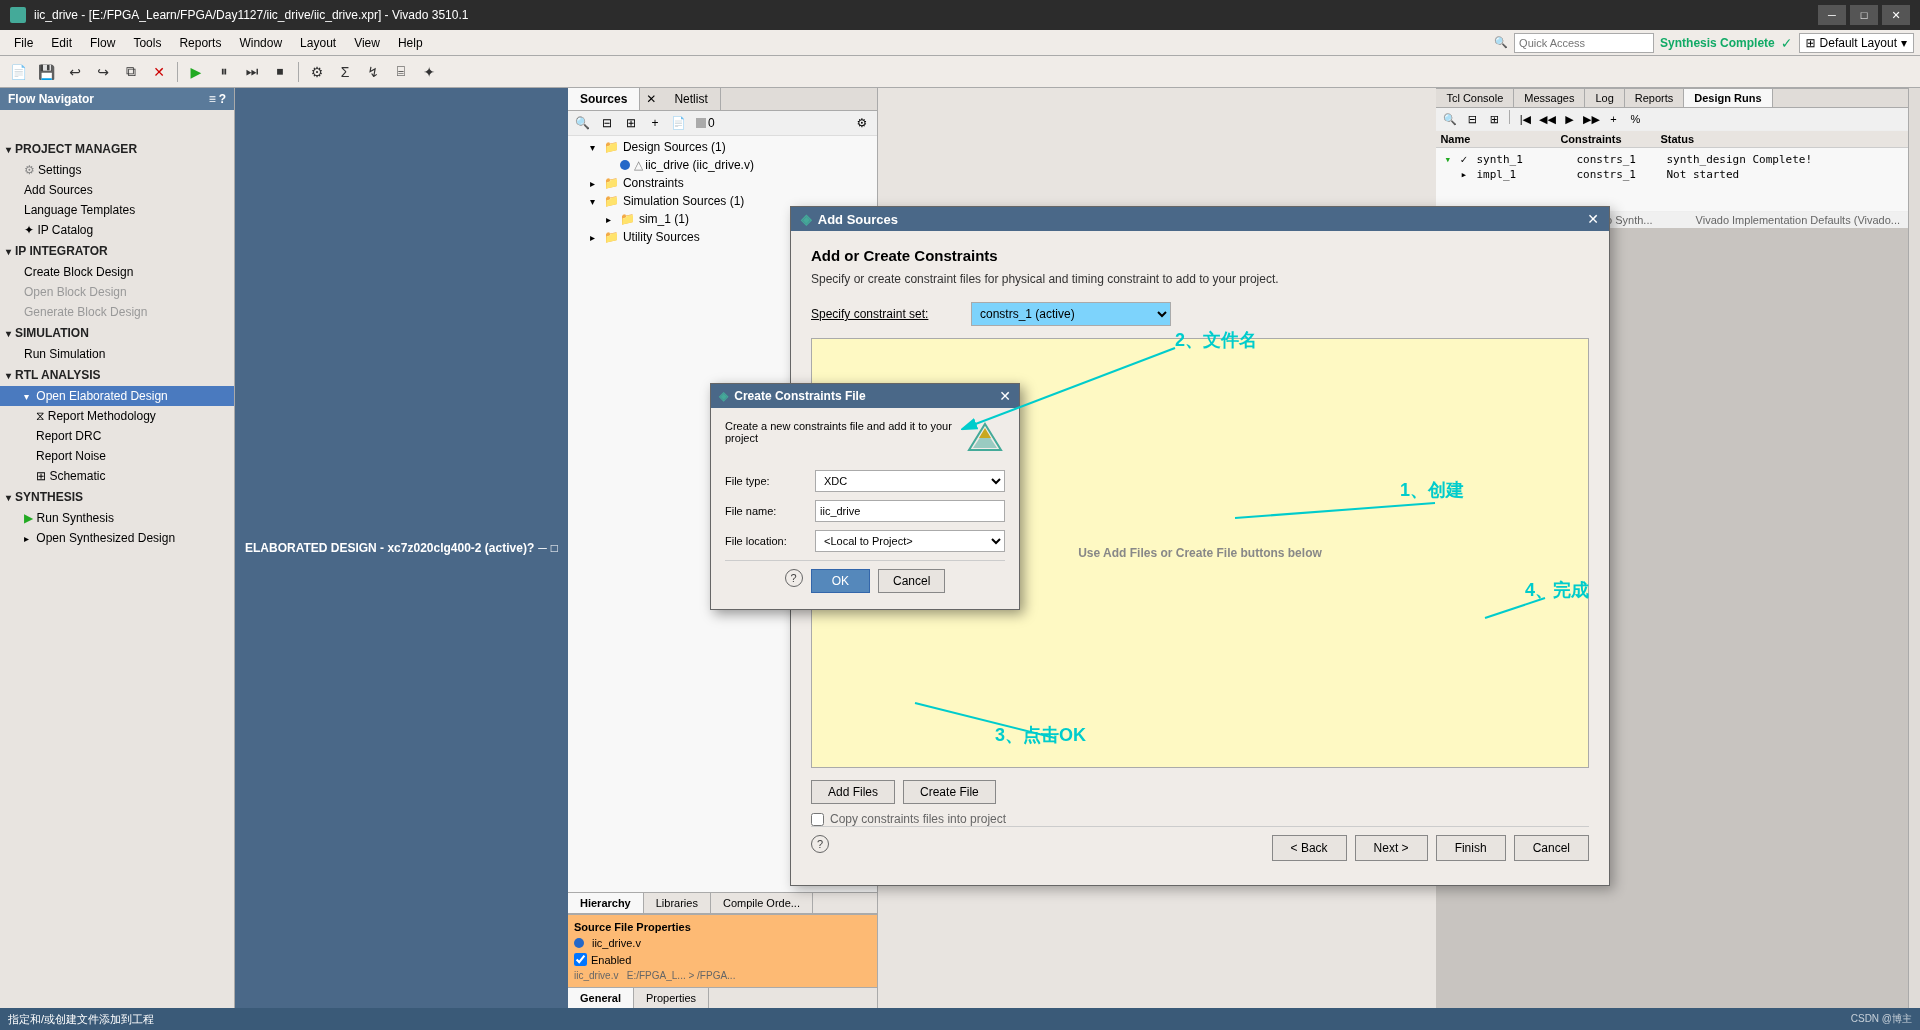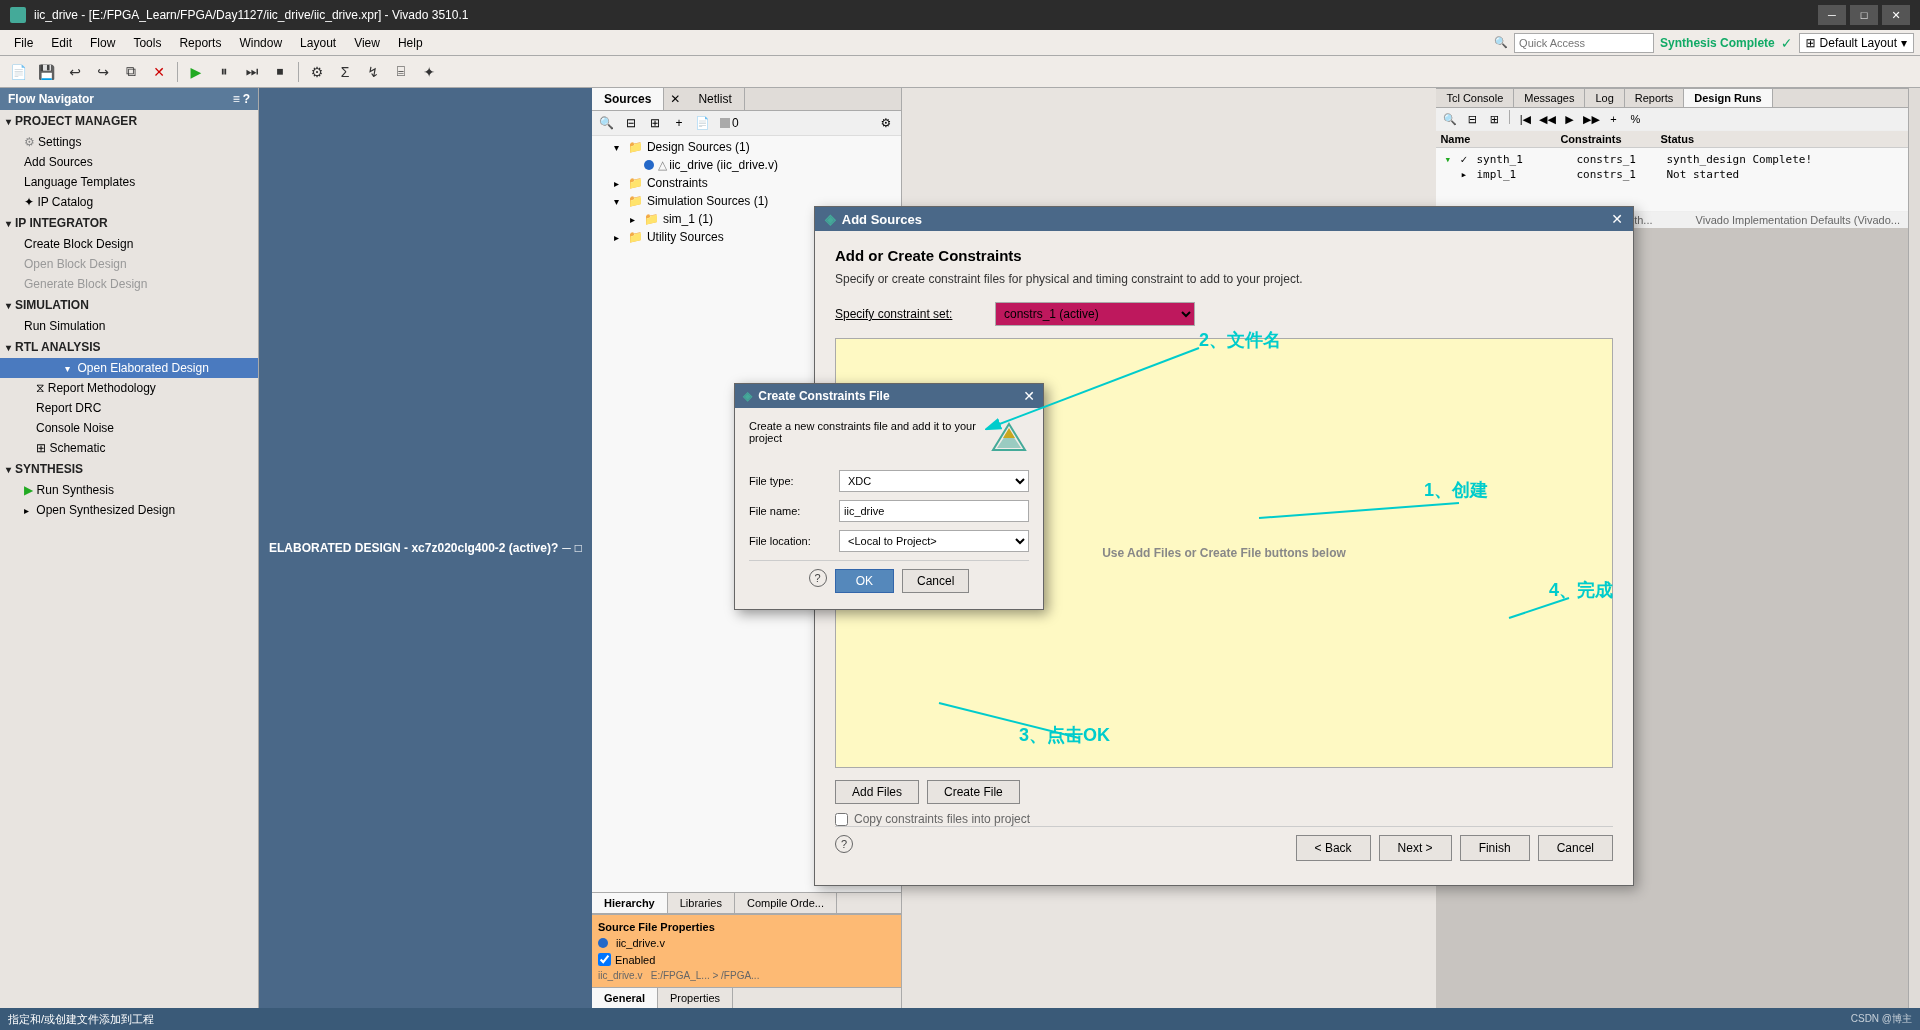--- a/index.html
+++ b/index.html
@@ -70,26 +70,27 @@
     }
 
     
     .main-layout {
       display: flex;
       height: calc(1030px - 30px - 26px - 32px - 22px);
     }
 
     
     .flow-nav {
-      width: 259px;
+      width: 235px;
       background: #e8e4e0;
       border-right: 1px solid #aaa;
       display: flex;
       flex-direction: column;
       overflow: hidden;
+      gap: 28px;
     }
     .flow-nav-header {
       background: #5a7a9a;
       color: #fff;
       padding: 4px 8px;
       font-size: 12px;
       font-weight: bold;
       display: flex;
       align-items: center;
       justify-content: space-between;
@@ -107,21 +108,21 @@
       padding: 3px 8px 3px 24px;
       cursor: pointer;
       font-size: 12px;
       color: #000;
     }
     .nav-item.disabled { color: #999; cursor: default; }
     .chevron { font-size: 10px; margin-right: 4px; }
     .gear-icon { color: #888; }
     .green-play { color: #2a2; }
     .nav-sub { padding-left: 36px; }
-    .highlight-bg { background: #4a7abf; color: #fff; text-align: center; }
+    .highlight-bg { background: #4a7abf; color: #fff; }
 
     
     .content-area {
       flex: 1;
       display: flex;
       background: #c8c4c0;
       overflow: hidden;
     }
 
     
@@ -230,21 +231,21 @@
       font-size: 14px;
     }
     .dialog-body { padding: 16px 20px; flex: 1; display: flex; flex-direction: column; }
     .dialog-section-title { font-size: 15px; font-weight: bold; margin-bottom: 8px; }
     .dialog-desc { font-size: 12px; color: #333; margin-bottom: 16px; }
     .dialog-row { display: flex; align-items: center; margin-bottom: 12px; }
     .dialog-label { width: 160px; font-size: 12px; text-decoration: underline; }
     .dialog-select {
       width: 200px; height: 24px;
       border: 1px solid #aaa;
-      background: #be185d;
+      background: #7dd3fc;
       font-size: 12px;
       padding: 0 4px;
     }
     .dialog-content-area {
       flex: 1;
       background: #fef9c3;
       border: 1px solid #aaa;
       margin-bottom: 12px;
       display: flex;
       align-items: center;
@@ -484,21 +485,21 @@
         <span class="chevron">▾</span>
         <span>RTL ANALYSIS</span>
       </div>
       <div class="nav-item highlight-bg">
         <span class="chevron">▾</span> Open Elaborated Design
       </div>
       <div class="nav-item nav-sub">
         <span>⧖</span> Report Methodology
       </div>
       <div class="nav-item nav-sub">Report DRC</div>
-      <div class="nav-item nav-sub">Console Noise</div>
+      <div class="nav-item nav-sub">Report Noise</div>
       <div class="nav-item nav-sub">
         <span>⊞</span> Schematic
       </div>
 
       <div class="nav-section-header">
         <span class="chevron">▾</span>
         <span>SYNTHESIS</span>
       </div>
       <div class="nav-item">
         <span class="green-play">▶</span> Run Synthesis

